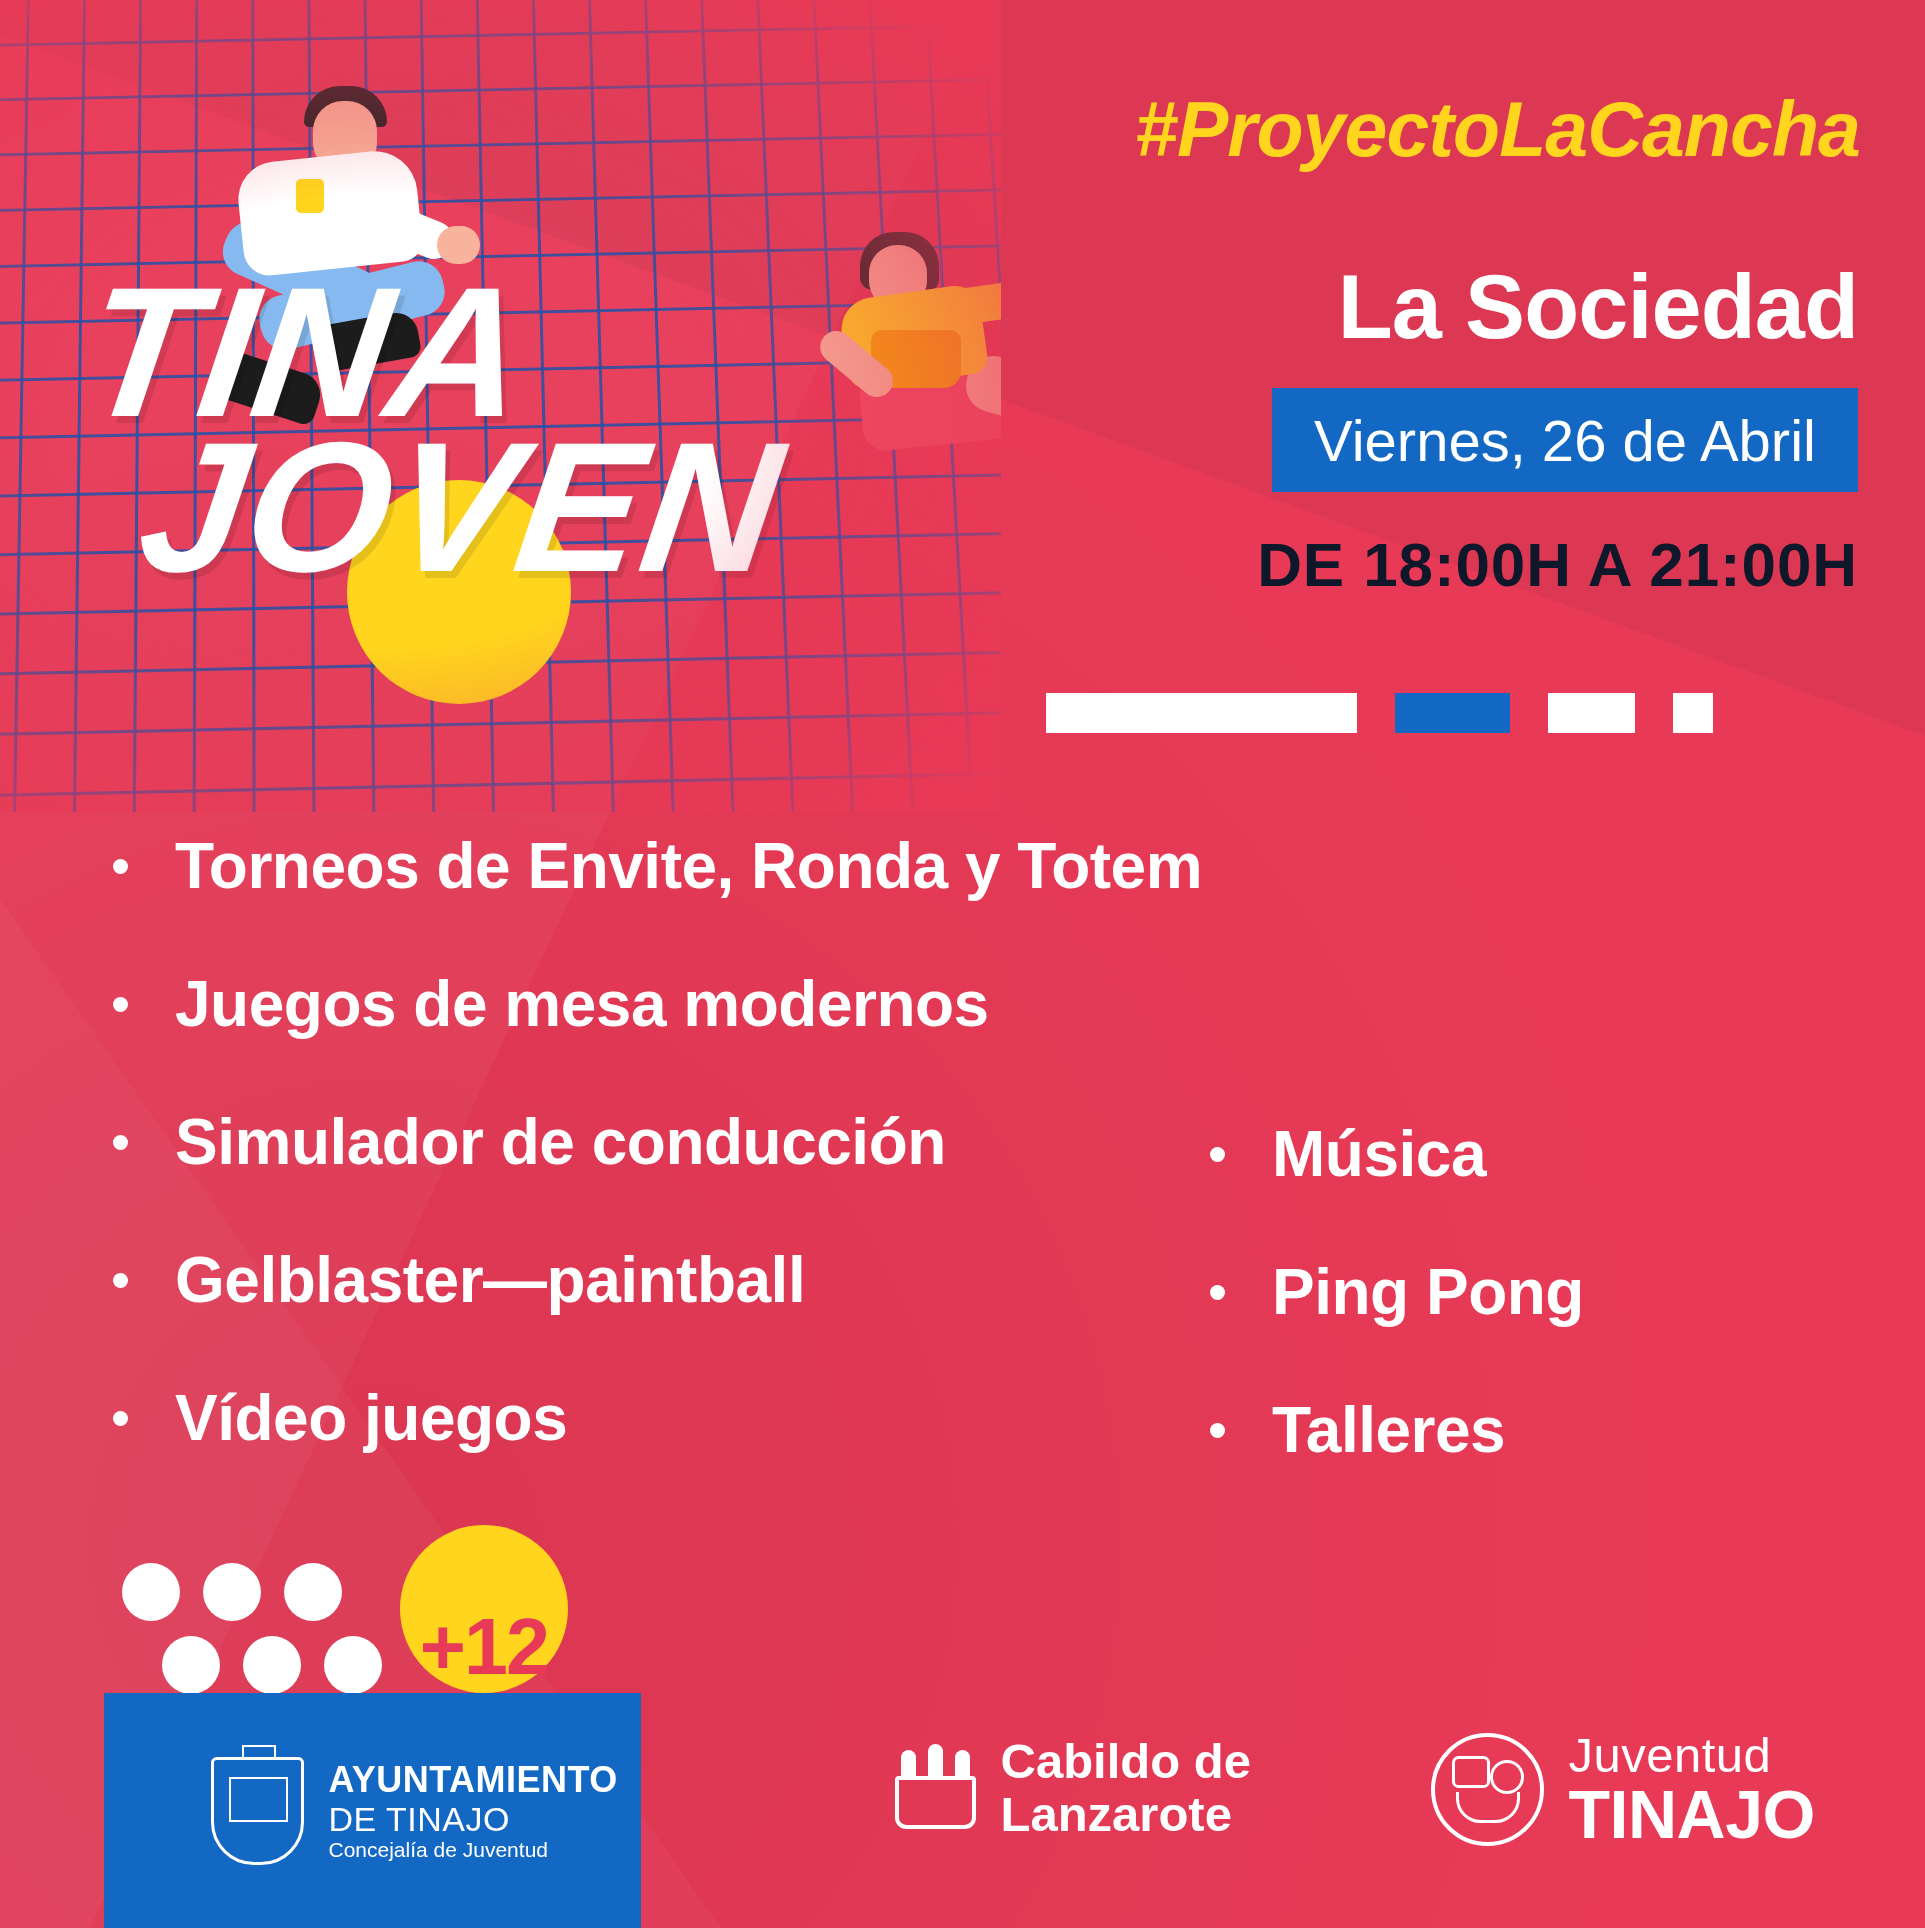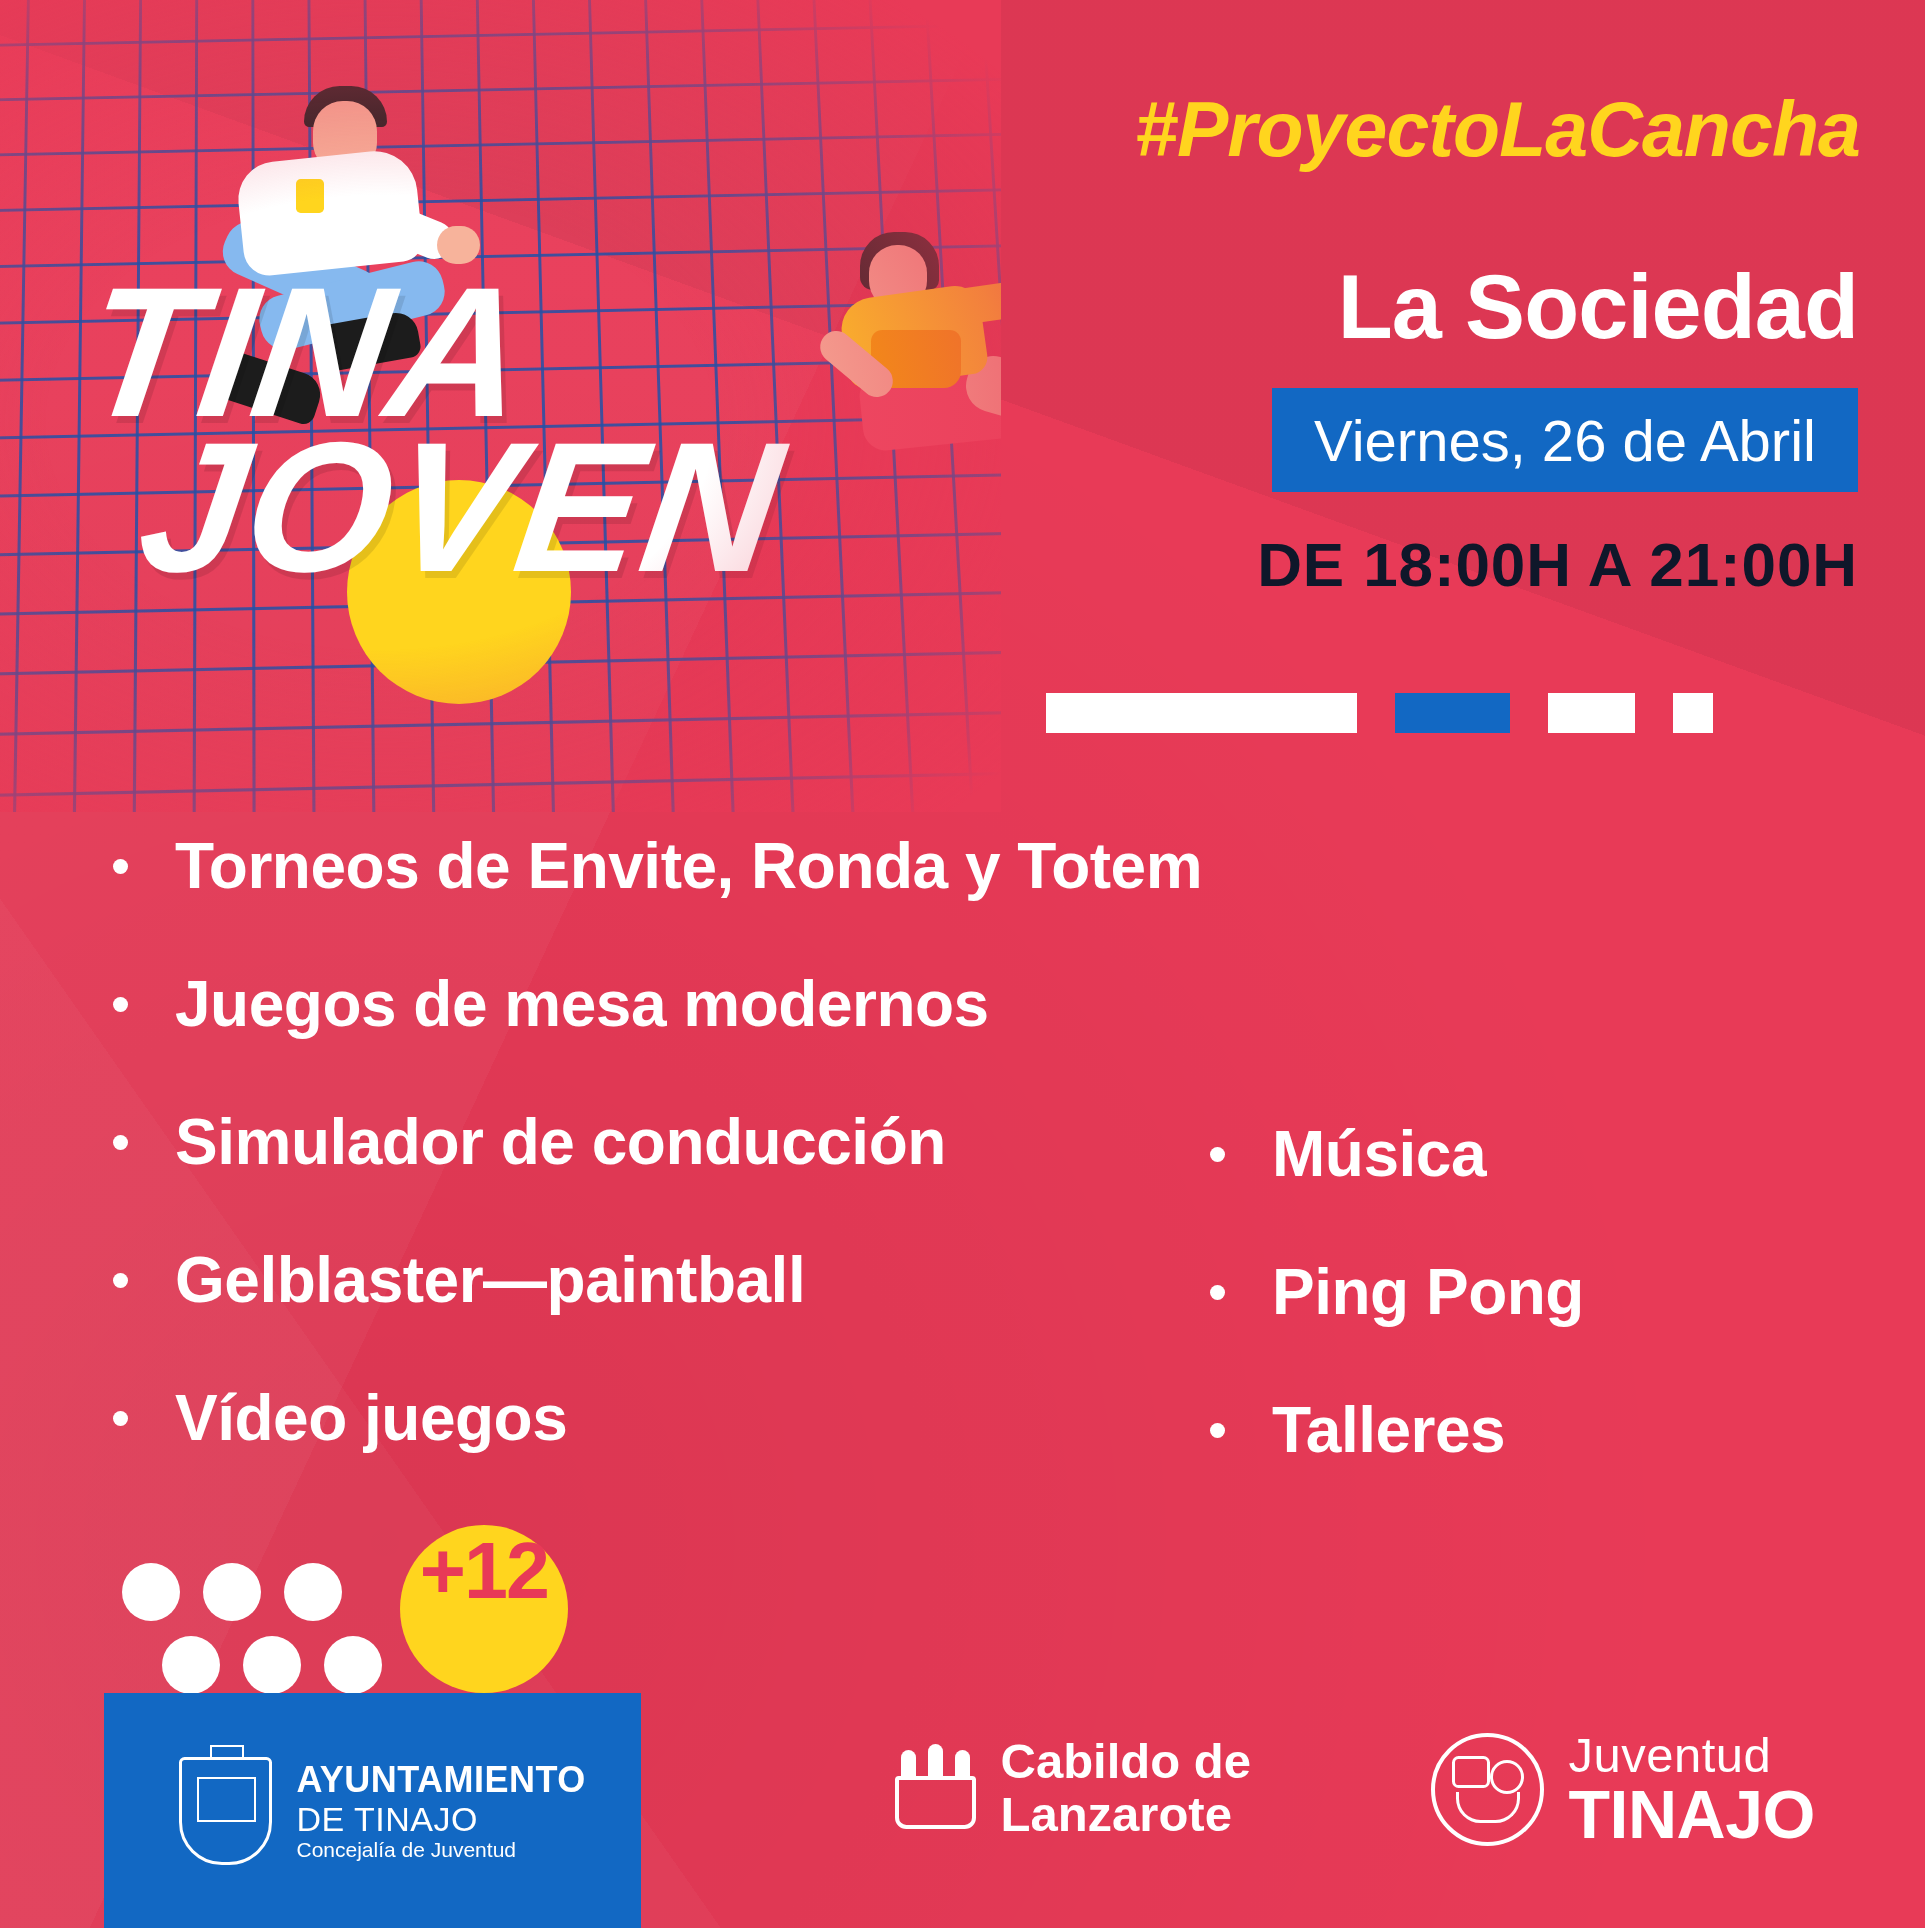--- a/index.html
+++ b/index.html
@@ -234,21 +234,21 @@
 
   .age-badge {
     position: absolute;
     left: 400px;
     top: 1525px;
     width: 168px;
     height: 168px;
     border-radius: 50%;
     background: #ffd51e;
     display: flex;
-    align-items: flex-start;
+    align-items: flex-end;
     justify-content: center;
   }
   .age-badge span {
     color: #e83a57;
     font-size: 79px;
     font-weight: 800;
     letter-spacing: -1.9px;
   }
 
   
@@ -261,21 +261,21 @@
   }
   .logo-ayto {
     position: absolute;
     left: 104px;
     top: 0;
     width: 537px;
     height: 235px;
     background: #1268c3;
     display: flex;
     align-items: center;
-    padding-left: 75px;
+    padding-left: 107px;
     box-sizing: border-box;
   }
   .crest {
     width: 87px; height: 102px;
     border: 3.8px solid #ffffff;
     border-radius: 5.6px 5.6px 43px 43px;
     position: relative;
     flex: 0 0 auto;
     margin-right: 24.5px;
   }

